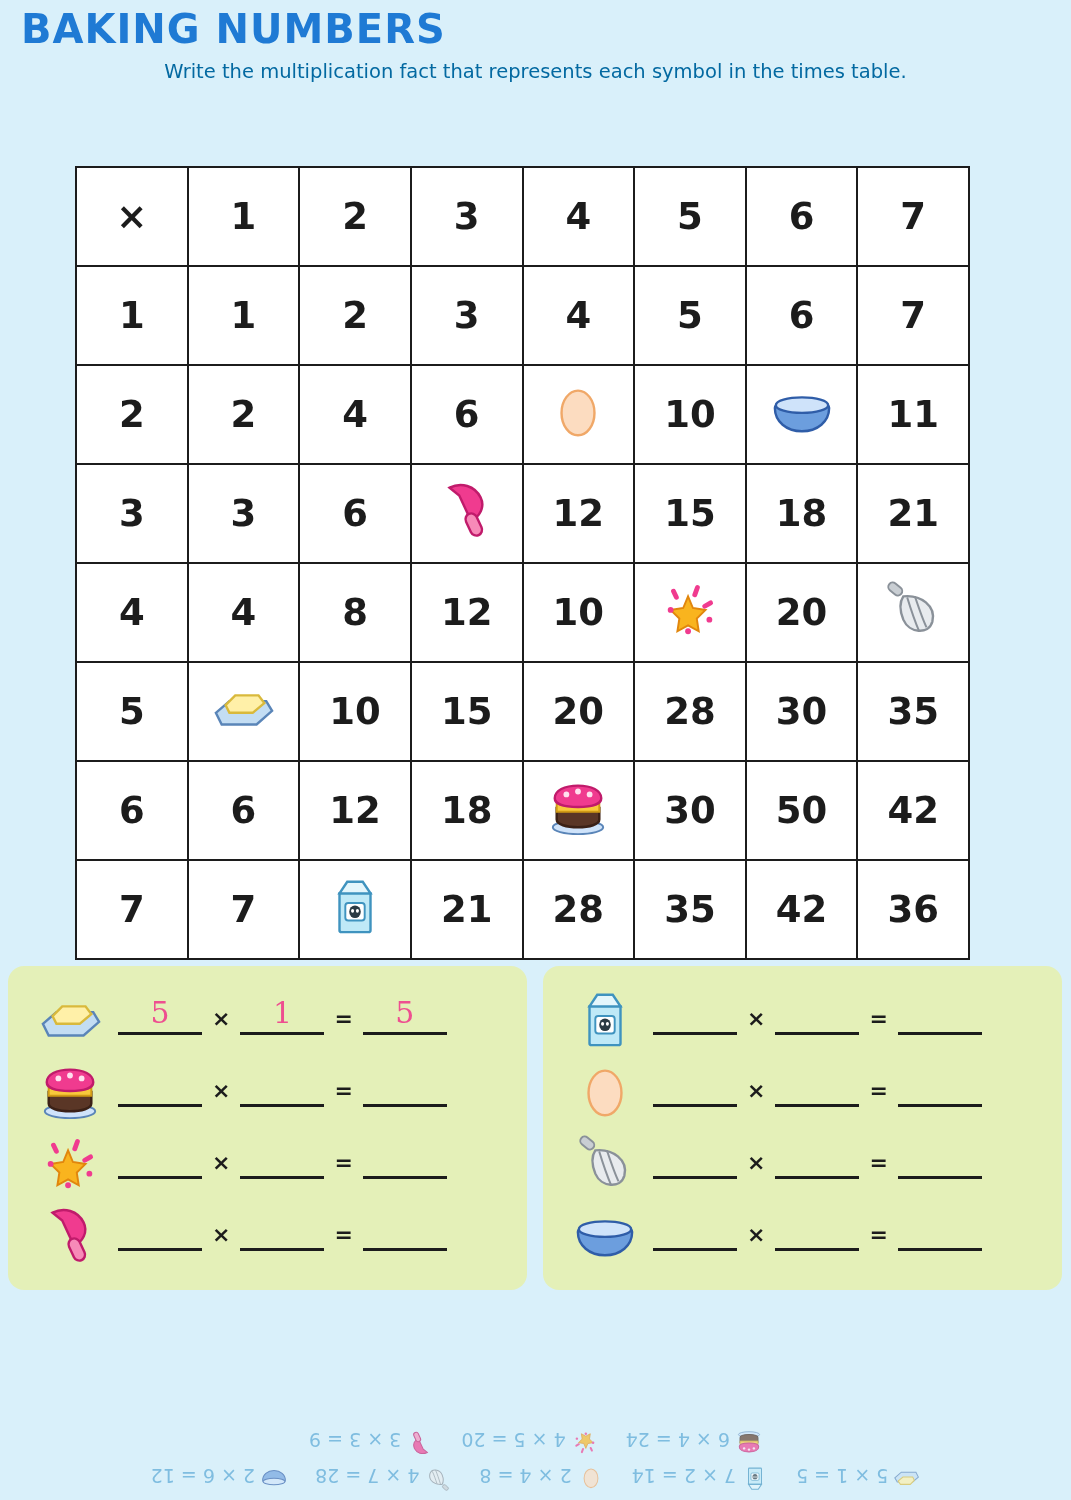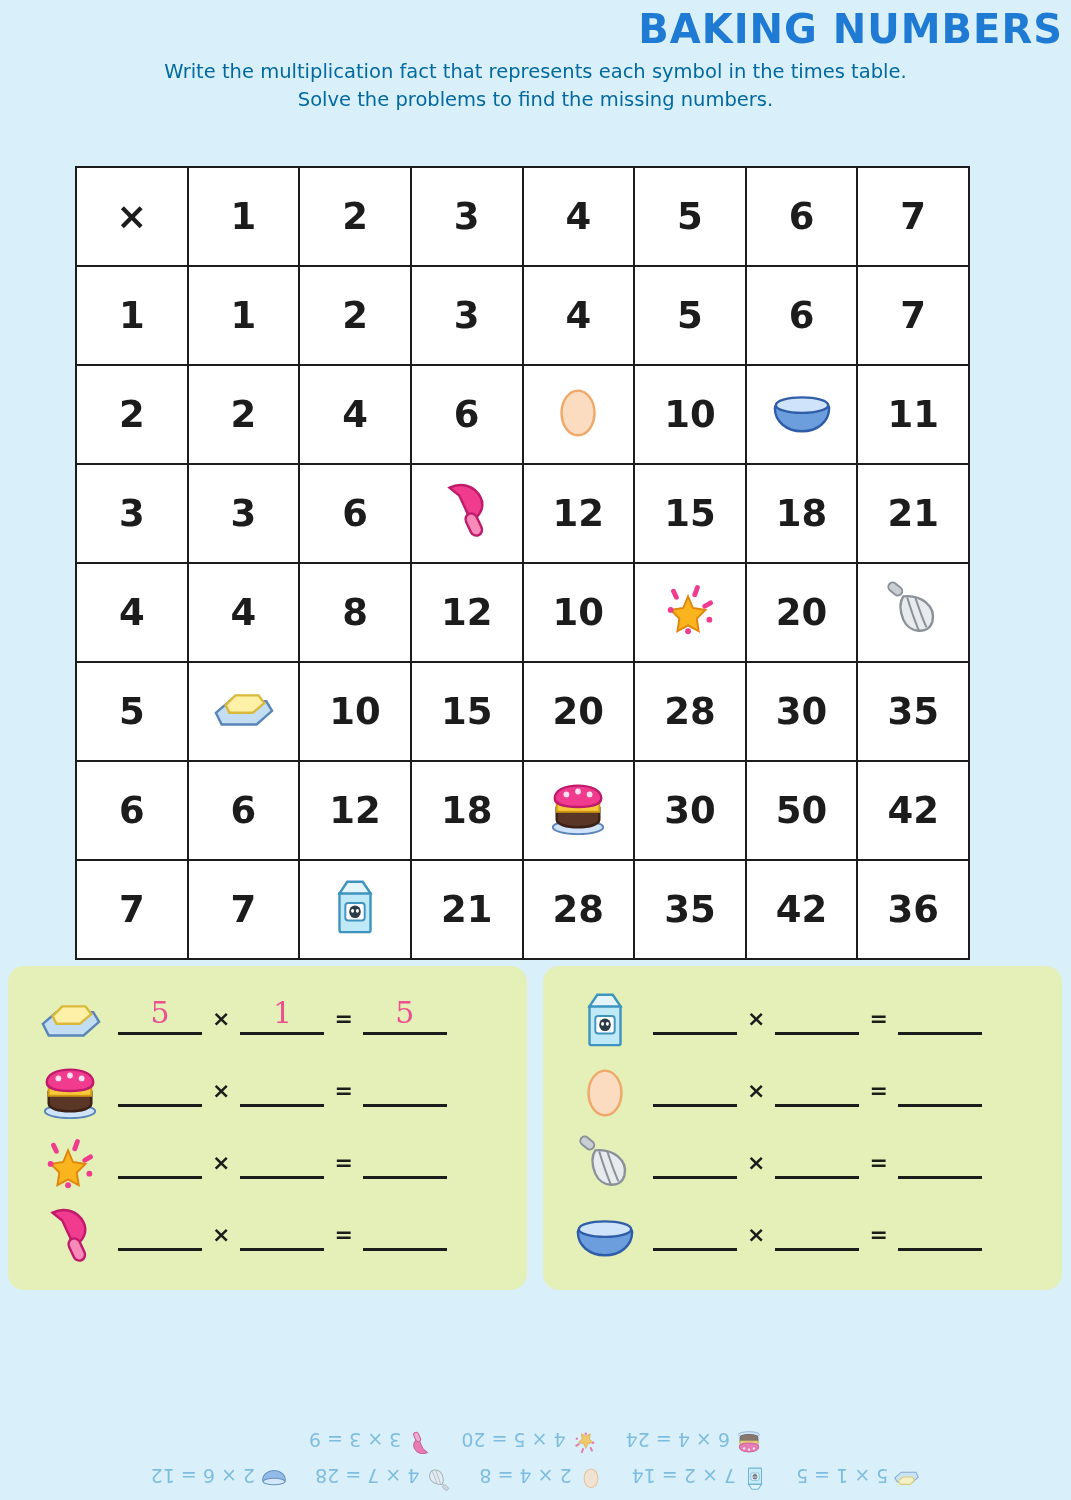--- a/index.html
+++ b/index.html
@@ -17,28 +17,29 @@
 
   .page {
     position: relative;
     width: 1071px;
     height: 1500px;
     box-sizing: border-box;
   }
 
   
   .title {
-    text-align: right;
+    text-align: left;
     color: #1f7ad4;
     font-family: "DejaVu Sans", sans-serif;
     font-weight: bold;
     font-size: 40px;
     letter-spacing: 1px;
     margin: 6px 8px 6px 0;
     text-transform: uppercase;
+    padding-left: 21px;
   }
   .subtitle {
     text-align: center;
     color: #0369a1;
     font-size: 19.5px;
     line-height: 1.45;
     margin: 0 60px;
   }
 
   
@@ -171,21 +172,20 @@
     opacity: .65;
   }
 </style>
 </head>
 <body>
 
 <div class="page">
 
   <h1 class="title">BAKING NUMBERS</h1>
   <div class="subtitle">Write the multiplication fact that represents each symbol in the times table.</div>
-  <div class="subtitle">Solve the problems to find the missing numbers.</div>
 
   <div class="table-wrap">
     <table class="times">
       <tbody id="table-body">
           <tr>
             <td class="corner">×</td>
             <td class="hdr">1</td>
             <td class="hdr">2</td>
             <td class="hdr">3</td>
             <td class="hdr">4</td>

